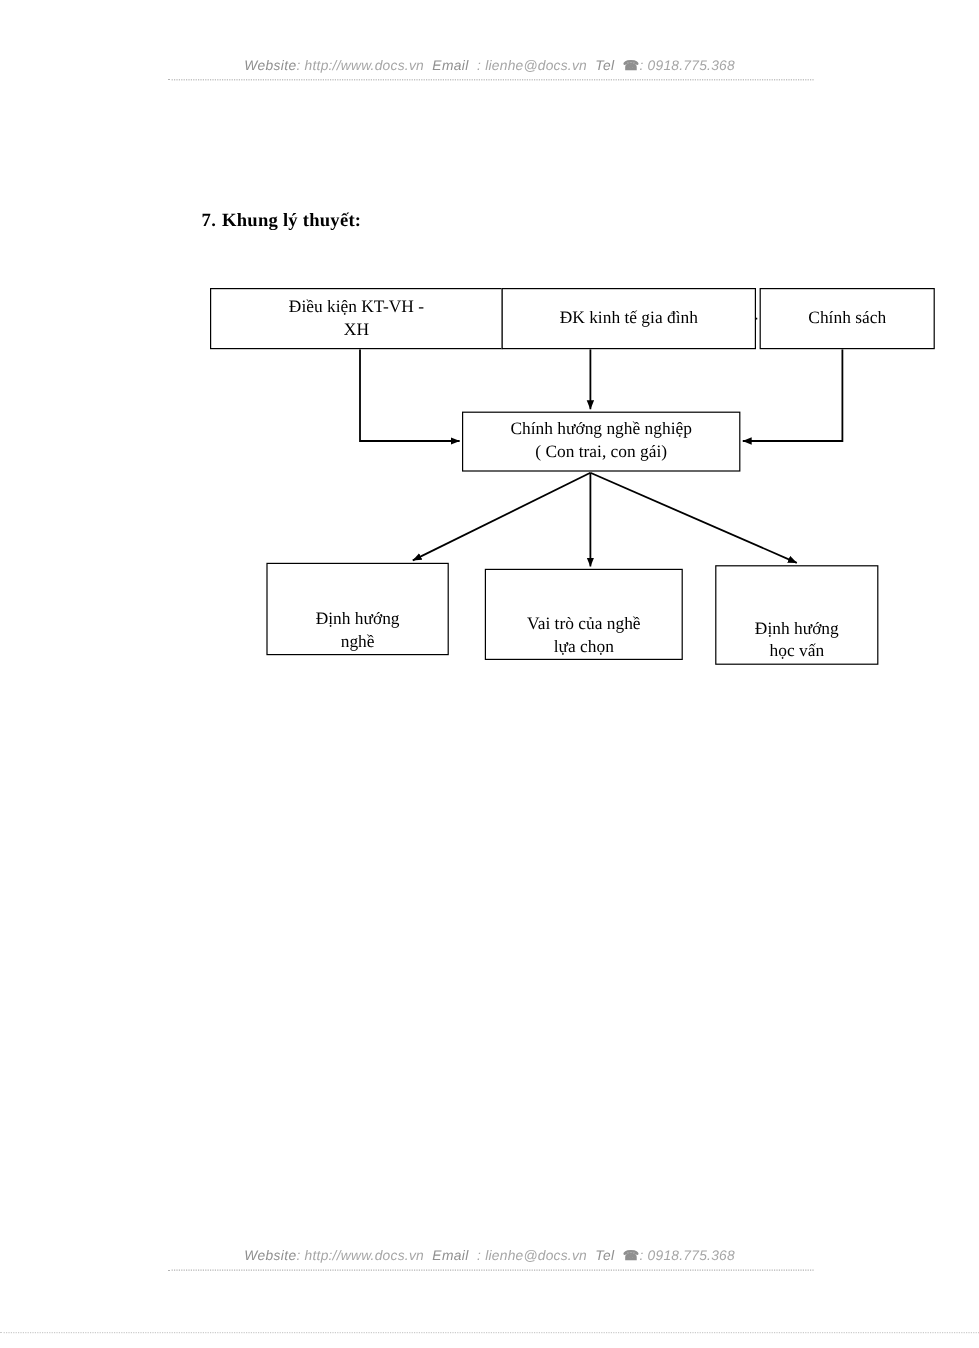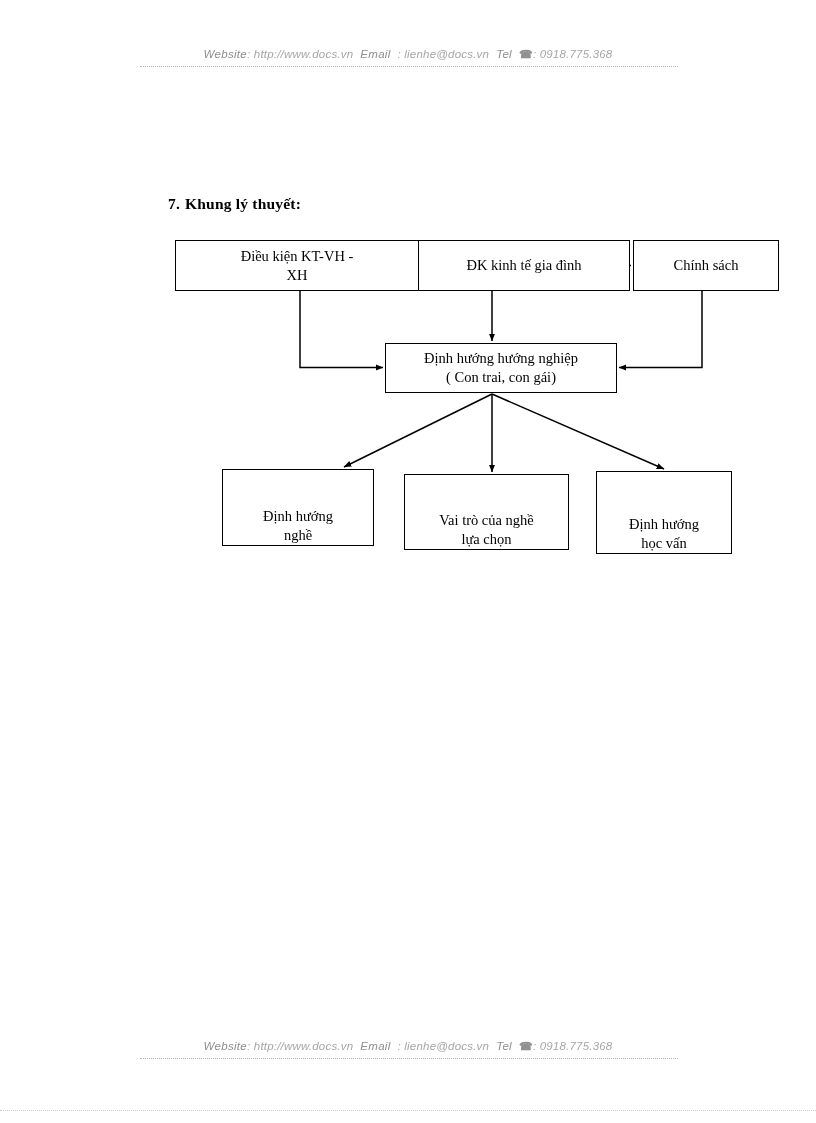--- a/index.html
+++ b/index.html
@@ -75,21 +75,20 @@
   .section-title {
     position: absolute;
     left: 168px;
     top: 175px;
     font-family: "Liberation Serif", serif;
     font-weight: bold;
     font-size: 15.5px;
     color: #000000;
     letter-spacing: 0.2px;
     white-space: nowrap;
-    margin-top: 20px;
   }
   .section-title .num { margin-right: 5px; }
 
   
   .diagram {
     position: absolute;
     left: 0;
     top: 0;
     width: 816px;
     height: 620px;
@@ -182,21 +181,21 @@
 
     <div class="node v-center" id="node-dk-kinh-te">
       <span class="node-text">ĐK kinh tế gia đình</span>
     </div>
 
     <div class="node v-center" id="node-chinh-sach">
       <span class="node-text">Chính sách</span>
     </div>
 
     <div class="node v-center" id="node-dinh-huong-nn">
-      <span class="node-text">Định hướng hướng nghiệp
+      <span class="node-text">Chính hướng nghề nghiệp
 ( Con trai, con gái)</span>
     </div>
 
     <div class="node v-top" id="node-dinh-huong-nghe">
       <span class="node-text">Định hướng
 nghề</span>
     </div>
 
     <div class="node v-top" id="node-vai-tro">
       <span class="node-text">Vai trò của nghề

